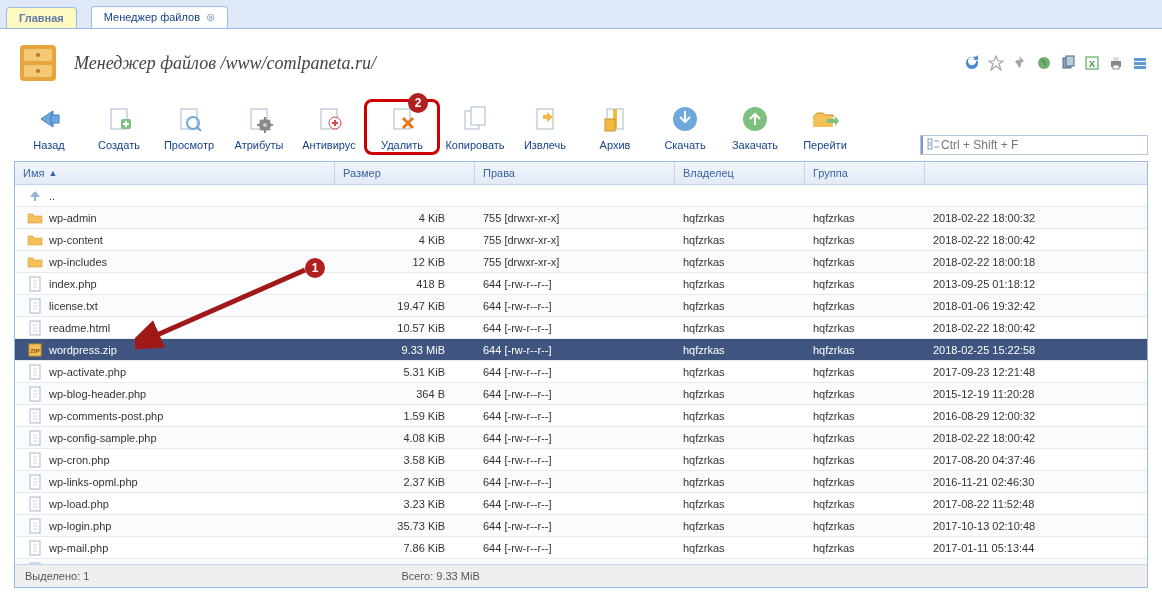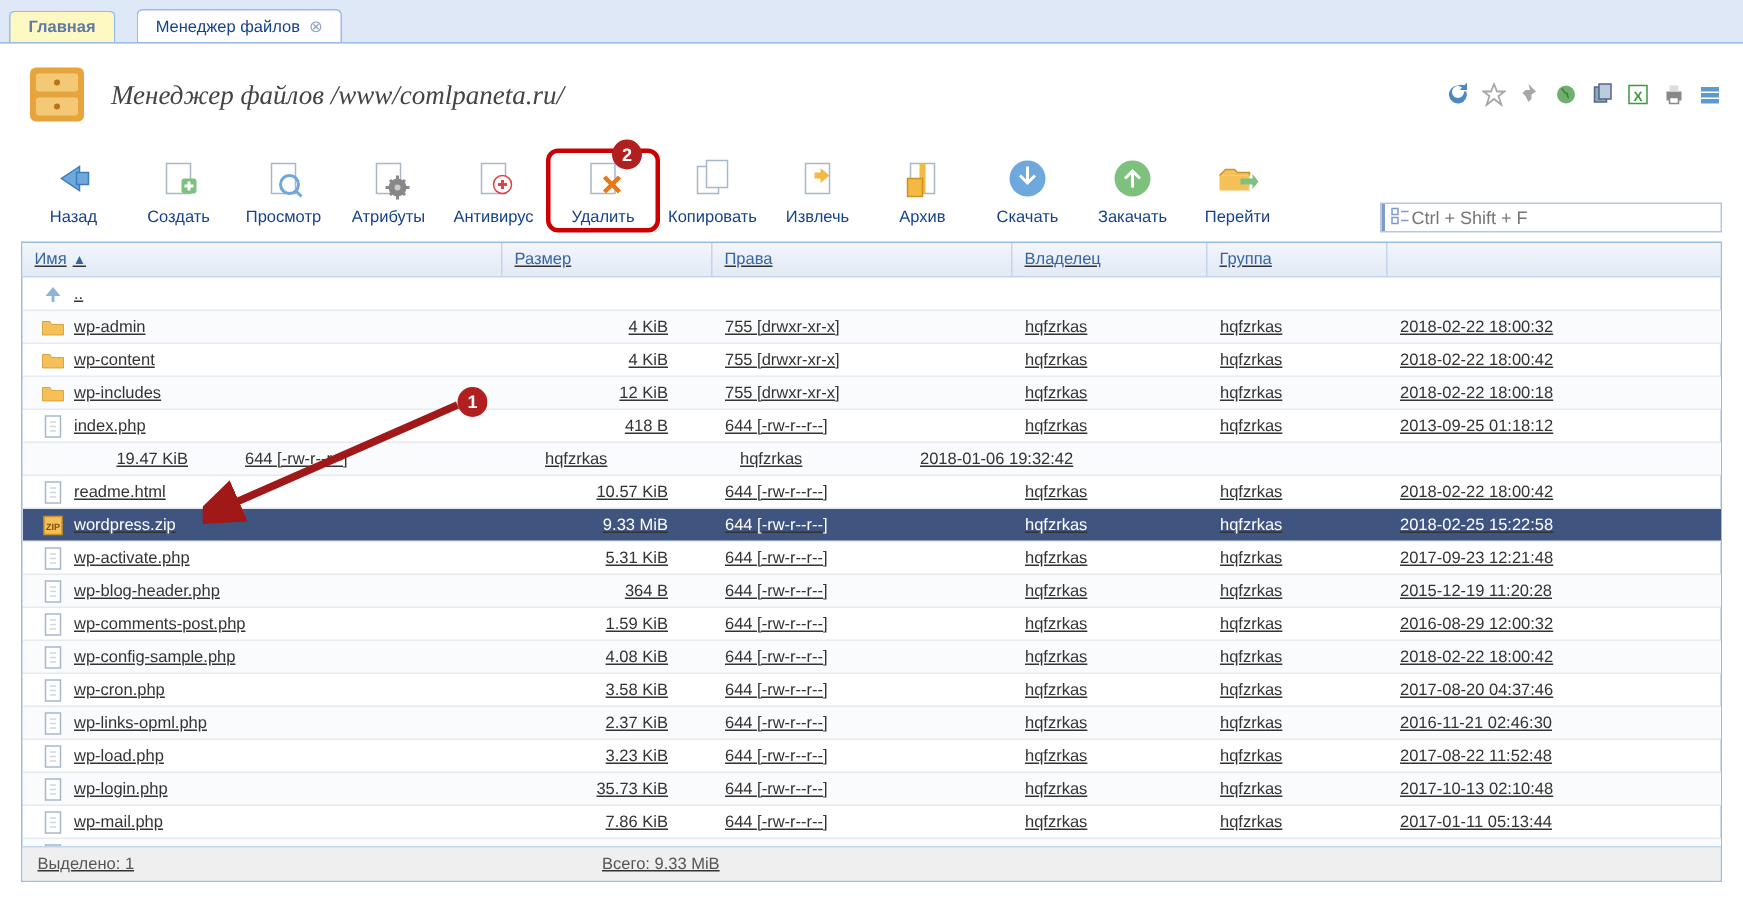--- a/index.html
+++ b/index.html
@@ -12,21 +12,21 @@
 .header-title{font-size:18px;color:#444;font-style:italic;font-family:Georgia,serif;}
 .header-tools{margin-left:auto;display:flex;gap:8px;align-items:center;}
 .tool-ico{width:16px;height:16px;cursor:pointer;}
 .toolbar{display:flex;align-items:flex-end;padding:2px 14px 6px 14px;gap:0;}
 .tb-btn{display:flex;flex-direction:column;align-items:center;width:70px;padding:4px 0;color:#15428b;font-size:11px;cursor:pointer;}
 .tb-btn .ic{width:32px;height:32px;margin-bottom:4px;position:relative;}
 .tb-btn.highlight{border:3px solid #c00;border-radius:8px;padding:1px 0;}
 .annot-badge{position:absolute;width:20px;height:20px;border-radius:50%;background:#b02020;color:#fff;font-weight:bold;display:flex;align-items:center;justify-content:center;font-size:12px;z-index:10;}
 .search-box{margin-left:auto;display:flex;align-items:center;}
 .search-box input{border:1px solid #b5c7e0;padding:2px 6px;font-size:12px;width:200px;background:#fff;background-image:linear-gradient(90deg,#7f9cc4 0 2px,transparent 2px);padding-left:20px;}
-.grid{position:relative;border:1px solid #99bbe8;margin:0 14px;height:425px;display:flex;flex-direction:column;text-decoration:underline;}
+.grid{position:relative;border:1px solid #99bbe8;margin:0 14px;height:425px;display:flex;flex-direction:column;}
 .grid-head{display:flex;background:linear-gradient(#f3f6fb,#e1eaf6);border-bottom:1px solid #c3d5ed;color:#3764a0;font-size:11px;height:22px;flex:0 0 auto;}
 .grid-head .col{padding:5px 8px;border-right:1px solid #c3d5ed;box-sizing:border-box;}
 .grid-body{flex:1;overflow-y:scroll;overflow-x:hidden;}
 .row{display:flex;align-items:center;height:21px;border-bottom:1px solid #e6e9ee;font-size:11px;}
 .row:nth-child(even){background:#fafbfc;}
 .row.sel{background:#3f557f !important;color:#fff;}
 .cell{padding:0 8px;box-sizing:border-box;overflow:hidden;white-space:nowrap;text-overflow:ellipsis;}
 .c-name{width:320px;display:flex;align-items:center;}
 .c-size{width:140px;text-align:right;padding-right:30px;}
 .c-perm{width:200px;}
@@ -266,20 +266,27 @@
             </svg></span>
           <span>index.php</span>
         </div>
         <div class="cell c-size">418 B</div>
         <div class="cell c-perm">644 [-rw-r--r--]</div>
         <div class="cell c-owner">hqfzrkas</div>
         <div class="cell c-group">hqfzrkas</div>
         <div class="cell c-date">2013-09-25 01:18:12</div>
       </div>
       <div class="row">
+        <div class="cell c-name">
+          <span class="fico"><svg viewBox="0 0 16 16">
+              <rect x="3" y="1" width="10" height="14" fill="#fff" stroke="#a7b8cc"></rect>
+              <path d="M6 5h4M6 8h4M6 11h4" stroke="#cdd6e1"></path>
+            </svg></span>
+          <span>license.txt</span>
+        </div>
         <div class="cell c-size">19.47 KiB</div>
         <div class="cell c-perm">644 [-rw-r--r--]</div>
         <div class="cell c-owner">hqfzrkas</div>
         <div class="cell c-group">hqfzrkas</div>
         <div class="cell c-date">2018-01-06 19:32:42</div>
       </div>
       <div class="row">
         <div class="cell c-name">
           <span class="fico"><svg viewBox="0 0 16 16">
               <rect x="3" y="1" width="10" height="14" fill="#fff" stroke="#a7b8cc"></rect>

